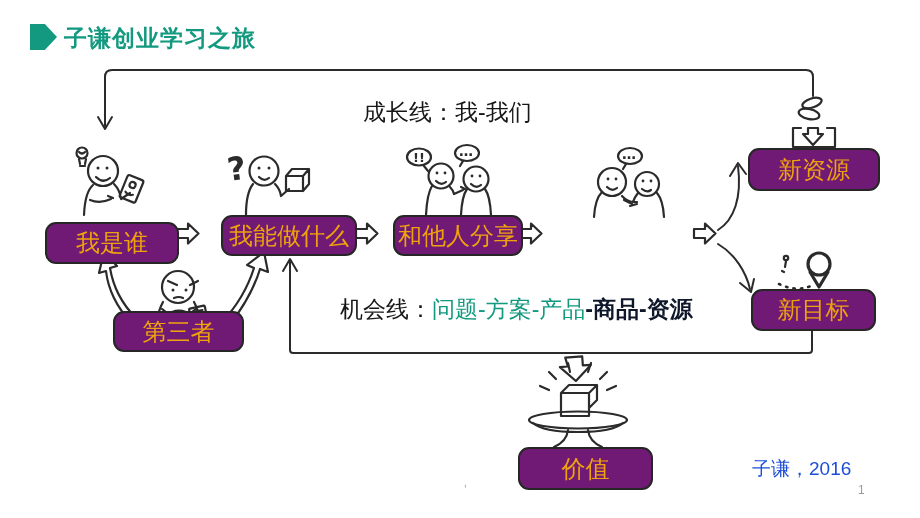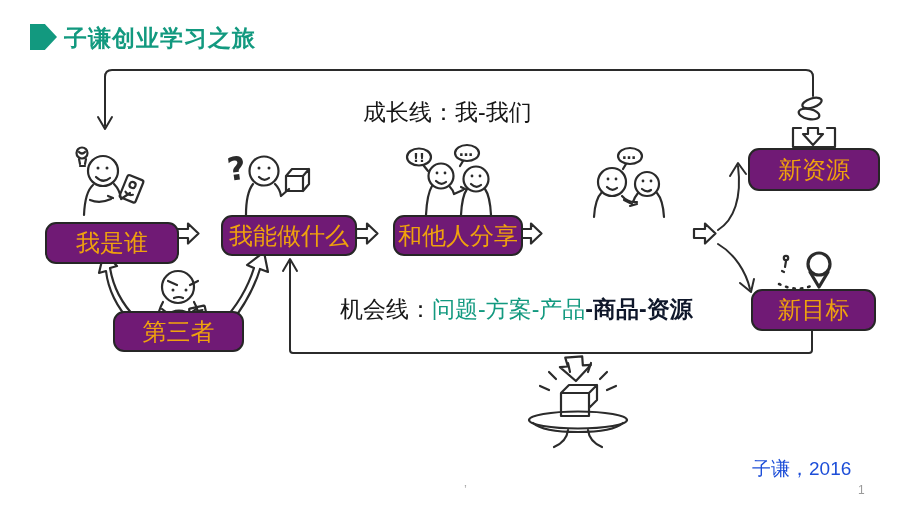--- a/index.html
+++ b/index.html
@@ -204,18 +204,19 @@
   <div class="abs opportunity-line">
     <span>机会线：</span><span class="teal">问题-方案-产品</span><span class="rest">-商品-资源</span>
   </div>
 
   <div id="box-who" class="abs node">我是谁</div>
   <div id="box-cando" class="abs node">我能做什么</div>
   <div id="box-share" class="abs node">和他人分享</div>
   <div id="box-res" class="abs node">新资源</div>
   <div id="box-goal" class="abs node">新目标</div>
   <div id="box-third" class="abs node">第三者</div>
+  <div id="box-value" class="abs node">价值</div>
 
   <div class="abs credit">子谦，2016</div>
   <div class="abs page-number">1</div>
   <div class="abs stray-mark">’</div>
 
 </div>
 
 </body></html>

